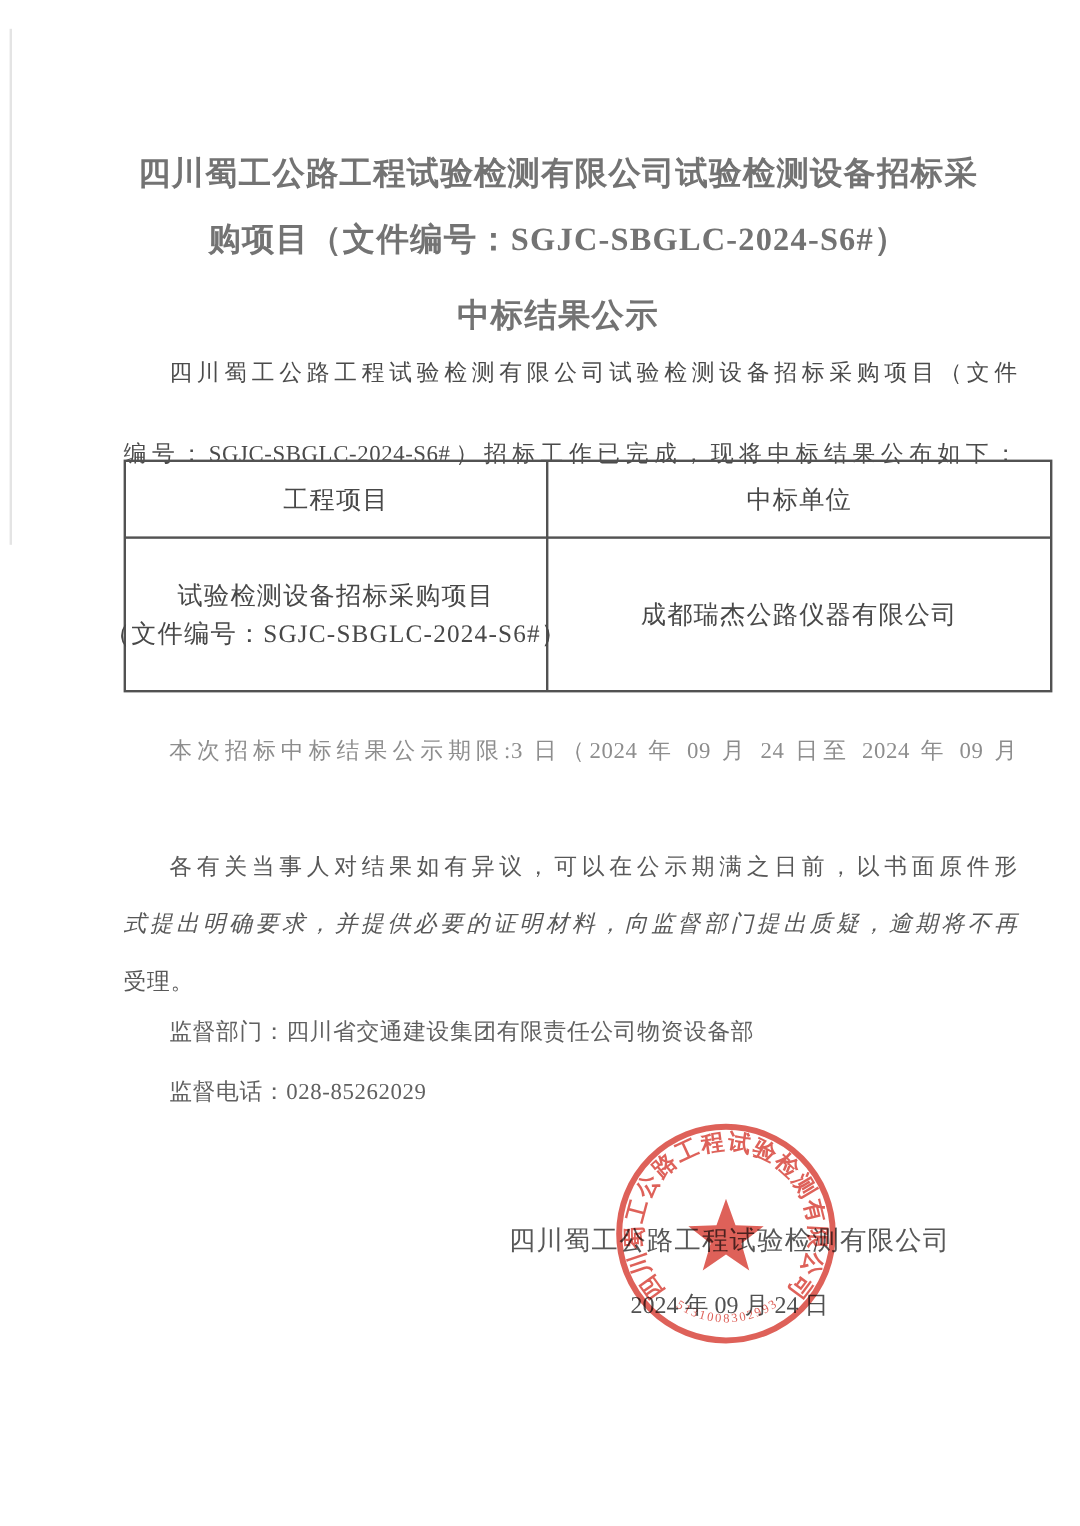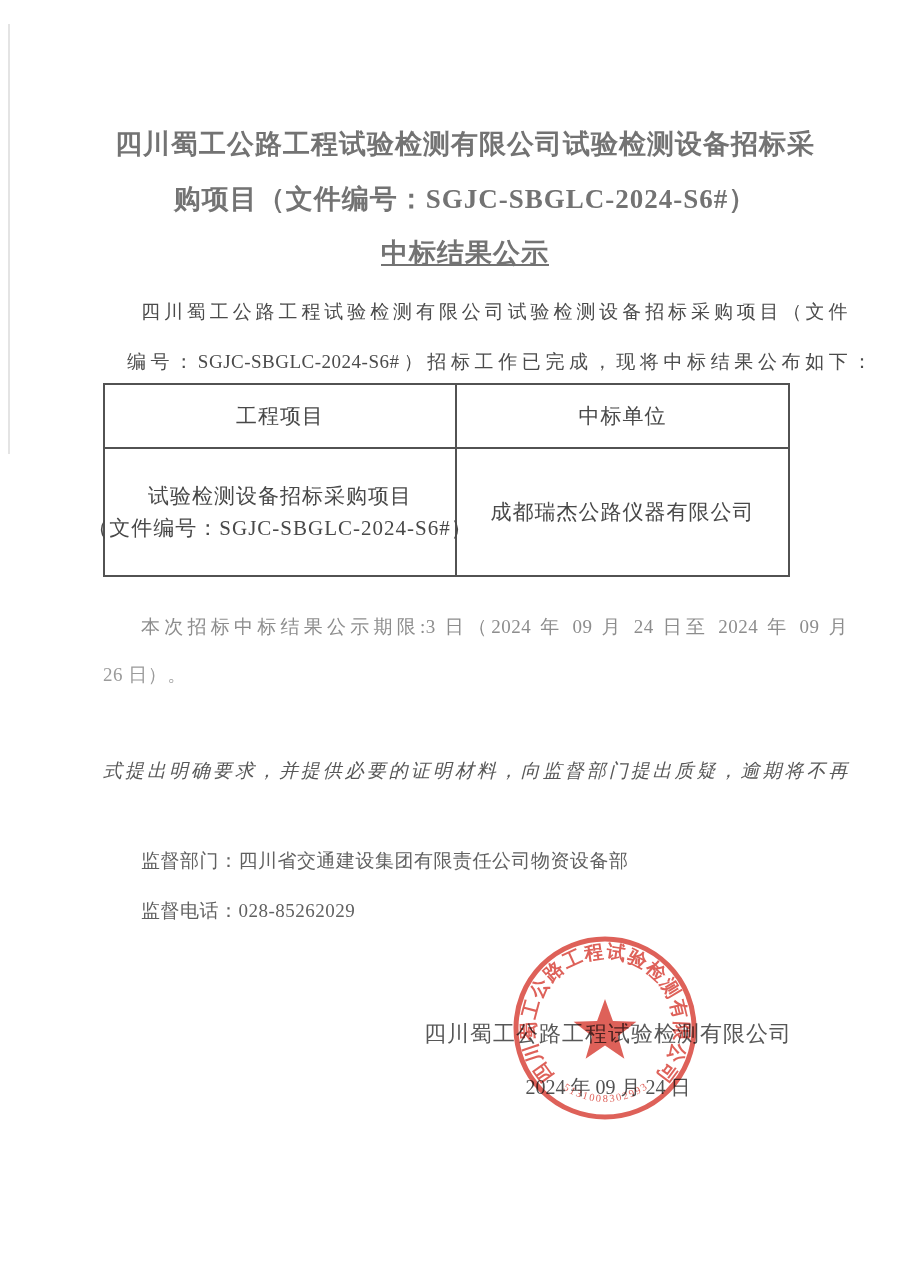--- a/index.html
+++ b/index.html
@@ -24,48 +24,48 @@
     left: 75px; width: 780px;
     text-align: center;
     font-size: 27px;
     font-weight: bold;
     color: #737373;
     letter-spacing: 1px;
     white-space: nowrap;
   }
   .t1 { top: 126px; }
   .t2 { top: 181px; }
-  .t3 { top: 235px; text-decoration: underline; }
+  .t3 { top: 245px; }
 
   .line {
     position: absolute;
     left: 103px; width: 745px;
     font-size: 19px;
     line-height: 34px;
     color: #4b4b4b;
     letter-spacing: .5px;
   }
   .jst { text-align: justify; text-align-last: justify; }
   .indent { text-indent: 2em; }
 
   .intro1 { top: 295px; }
-  .intro2 { top: 345px; margin-left: 24px; }
+  .intro2 { top: 362px; }
   .pub1 { top: 610px; color: #8d8d8d; }
   .pub2 { top: 658px; color: #9b9b9b; }
   .obj1 { top: 706px; color: #585858; }
   .obj2 { top: 754px; color: #585858; font-style: italic; }
   .obj3 { top: 802px; color: #585858; }
   .dept  { top: 844px; color: #606060; }
   .phone { top: 894px; color: #606060; }
 
   
   .bid-table {
     position: absolute;
     left: 103px; top: 383px;
-    width: 687px; height: 194px;
+    width: 774px; height: 194px;
     border: 2px solid #525252;
     box-sizing: border-box;
     color: #484848;
     font-size: 21px;
   }
   .bt-col-divider {
     position: absolute;
     left: 350px; top: 0; bottom: 0;
     width: 2px; background: #525252;
   }
@@ -138,23 +138,24 @@
     <div class="bt-cell bt-h1">工程项目</div>
     <div class="bt-cell bt-h2">中标单位</div>
     <div class="bt-cell bt-project">
       <div>试验检测设备招标采购项目</div>
       <div>（文件编号：SGJC-SBGLC-2024-S6#）</div>
     </div>
     <div class="bt-cell bt-winner">成都瑞杰公路仪器有限公司</div>
   </div>
 
   <div class="line jst indent pub1">本次招标中标结果公示期限:3 日（2024 年 09 月 24 日至 2024 年 09 月</div>
-  <div class="line pub2">26 日）。</div>
 
+  <div class="line jst indent obj1">各有关当事人对结果如有异议，可以在公示期满之日前，以书面原件形</div>
   <div class="line jst obj2">式提出明确要求，并提供必要的证明材料，向监督部门提出质疑，逾期将不再</div>
+  <div class="line obj3">受理。</div>
 
   <div class="line indent dept">监督部门：四川省交通建设集团有限责任公司物资设备部</div>
   <div class="line indent phone">监督电话：028-85262029</div>
 
   <div class="sig-company">四川蜀工公路工程试验检测有限公司</div>
   <div class="sig-date">2024 年 09 月 24 日</div>
 
   <svg class="stamp" viewBox="0 0 200 200" xmlns="http://www.w3.org/2000/svg">
     <defs>
       <path id="arcTop" d="M 53.2 152 A 70 70 0 1 1 146.8 152" fill="none"></path>

